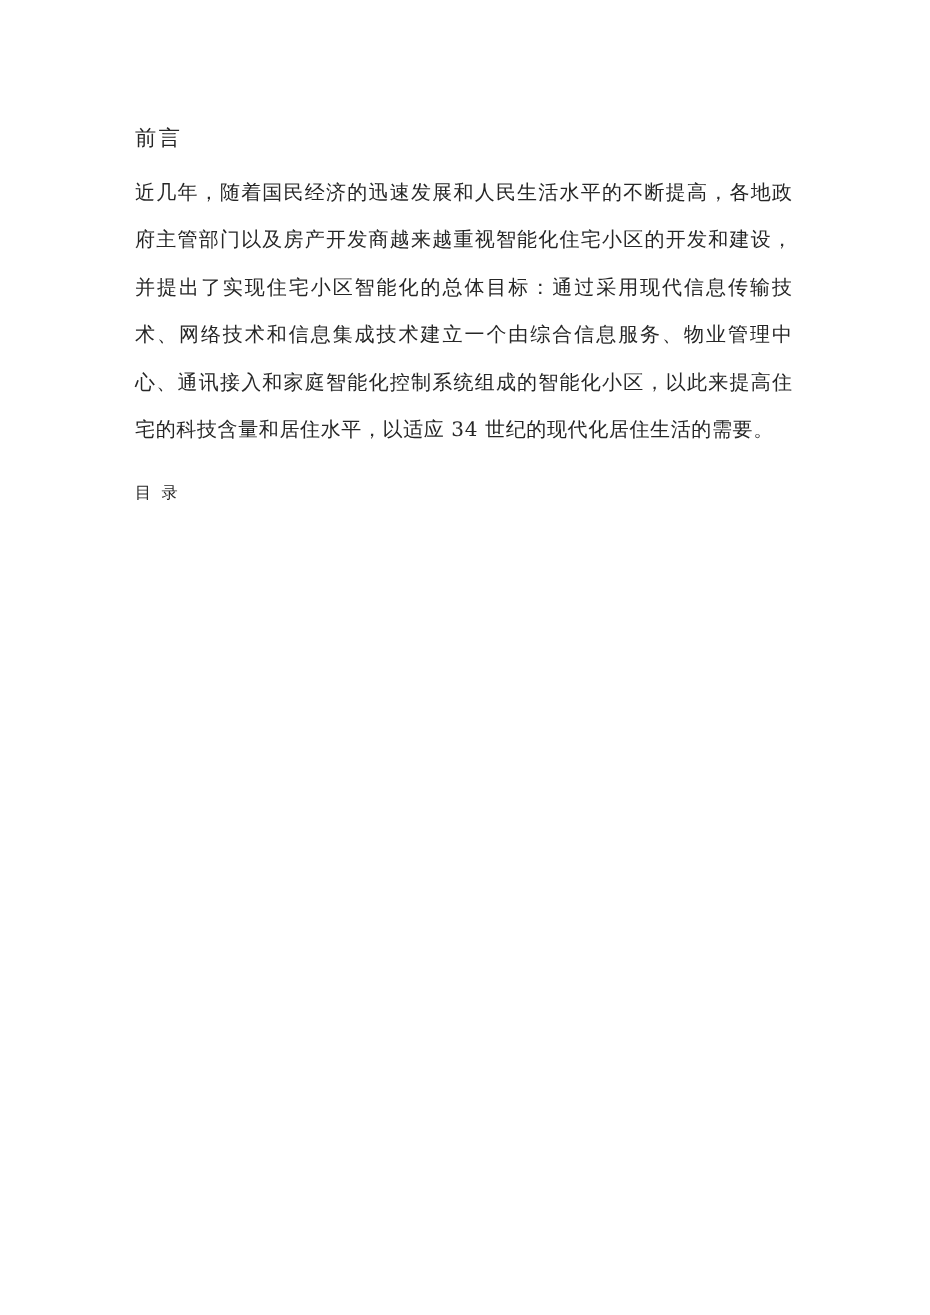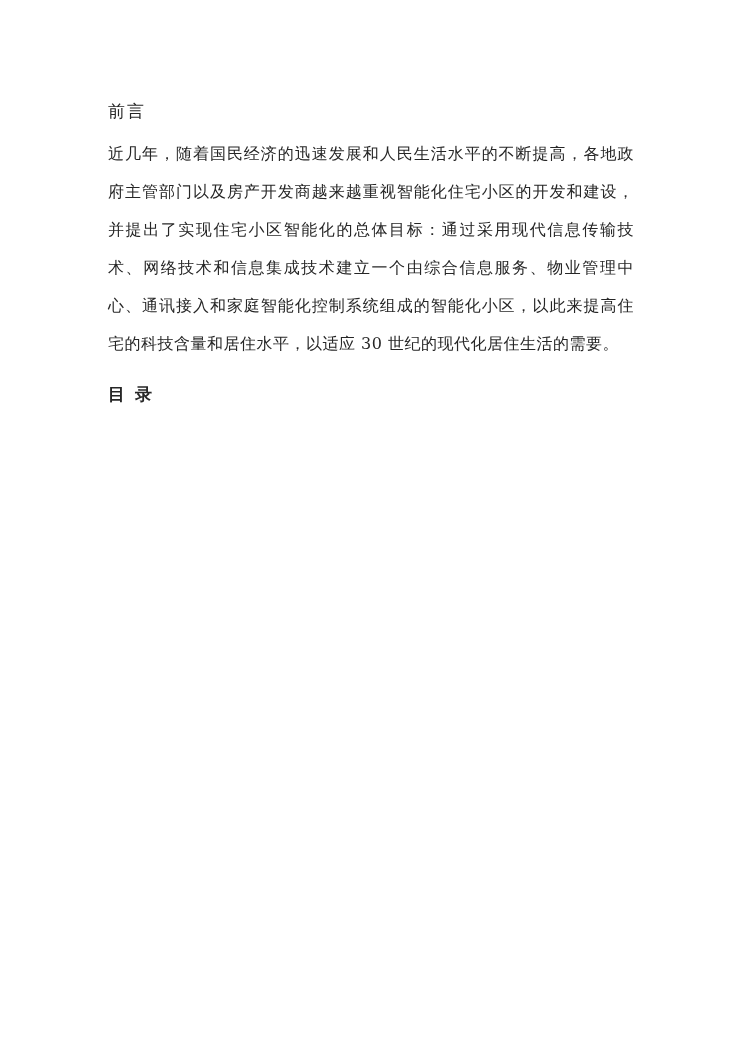--- a/index.html
+++ b/index.html
@@ -33,32 +33,32 @@
     line-height: 38px;
     letter-spacing: 0.5px;
     margin: 0;
     text-align: justify;
     text-justify: inter-character;
   }
   .para.indent {
     text-indent: 2em;
   }
   .toc-title {
-    font-size: 17px;
+    font-size: 13px;
     line-height: 47px;
-    font-weight: bold;
+    font-weight: normal;
     letter-spacing: 2px;
     margin: 8px 0 0 0;
   }
 </style>
 </head>
 <body>
 
 <div class="page">
   <h1 class="doc-title">前言</h1>
 
-  <p class="para">近几年，随着国民经济的迅速发展和人民生活水平的不断提高，各地政府主管部门以及房产开发商越来越重视智能化住宅小区的开发和建设，并提出了实现住宅小区智能化的总体目标：通过采用现代信息传输技术、网络技术和信息集成技术建立一个由综合信息服务、物业管理中心、通讯接入和家庭智能化控制系统组成的智能化小区，以此来提高住宅的科技含量和居住水平，以适应 30 世纪的现代化居住生活的需要。</p>
+  <p class="para">近几年，随着国民经济的迅速发展和人民生活水平的不断提高，各地政府主管部门以及房产开发商越来越重视智能化住宅小区的开发和建设，并提出了实现住宅小区智能化的总体目标：通过采用现代信息传输技术、网络技术和信息集成技术建立一个由综合信息服务、物业管理中心、通讯接入和家庭智能化控制系统组成的智能化小区，以此来提高住宅的科技含量和居住水平，以适应 34 世纪的现代化居住生活的需要。</p>
 
 
 
 
   <h2 class="toc-title">目 录</h2>
 </div>
 
 </body></html>

